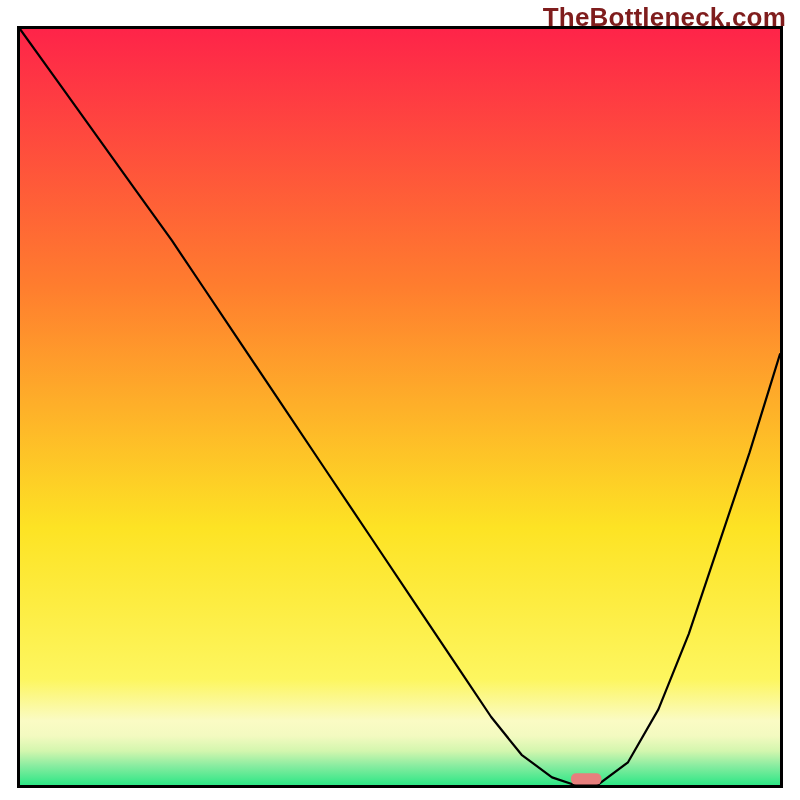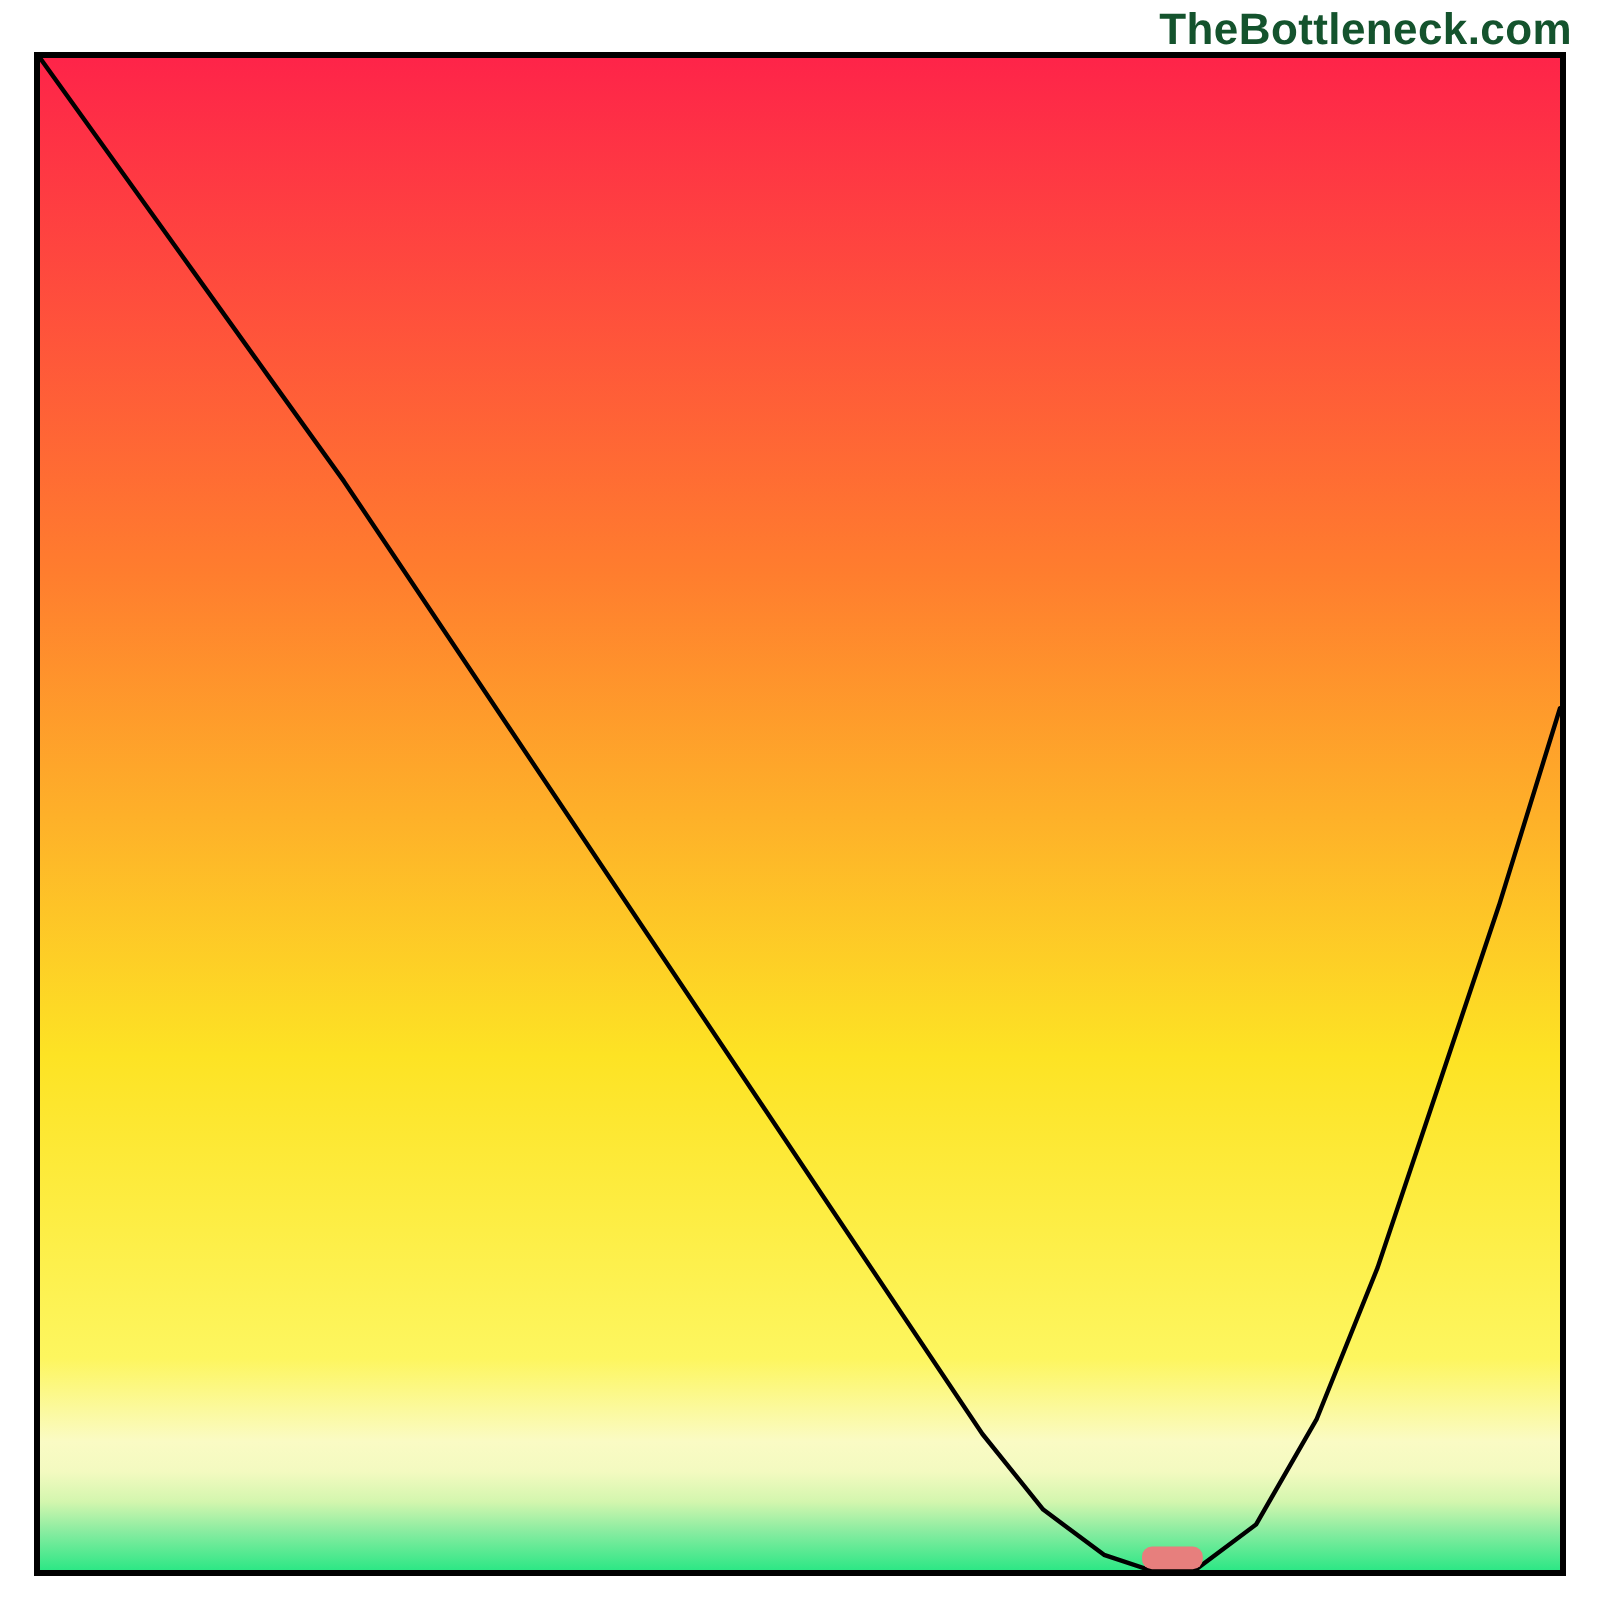--- a/index.html
+++ b/index.html
@@ -13,23 +13,23 @@
   }
   .stage {
     position: relative;
     width: 800px;
     height: 800px;
   }
   .watermark {
     position: absolute;
     top: 2px;
     right: 14px;
-    font-size: 22px;
+    font-size: 26px;
     font-weight: 600;
-    color: #14532d;
+    color: #7f1d1d;
     letter-spacing: 0.2px;
   }
   .plot-wrap {
     position: absolute;
     left: 17px;
     top: 26px;
     width: 766px;
     height: 762px;
     border: 3px solid #000;
     box-sizing: border-box;

